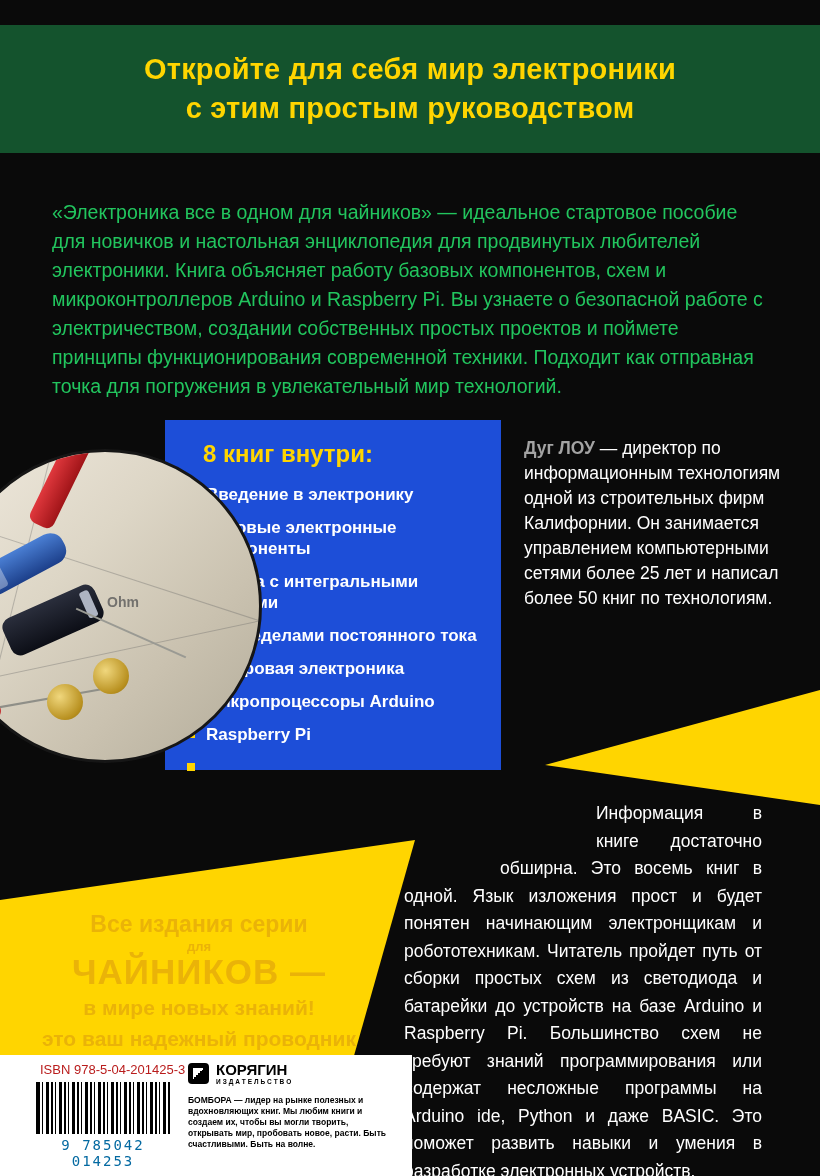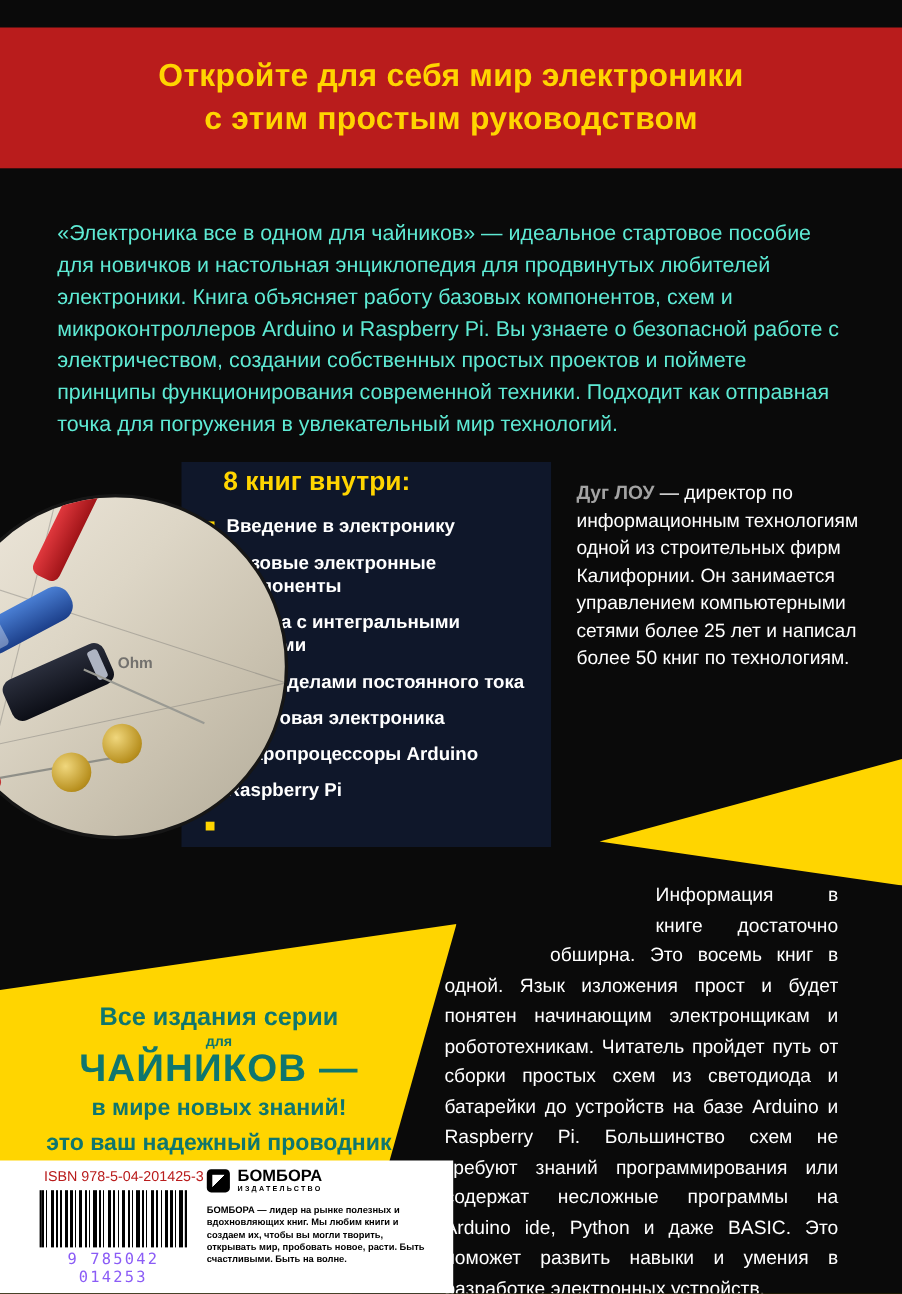--- a/index.html
+++ b/index.html
@@ -5,43 +5,43 @@
   html,body{margin:0;padding:0;background:#000;}
   .page{
     position:relative;width:820px;height:1176px;overflow:hidden;
     background:#0a0a0a;
     font-family:"Liberation Sans", sans-serif;
     -webkit-font-smoothing:antialiased;
   }
   
   .top-band{
     position:absolute;left:0;top:25px;width:820px;height:128px;
-    background:#b91c1c;display:flex;flex-direction:column;
+    background:#14532d;display:flex;flex-direction:column;
     justify-content:center;align-items:center;gap:2px;
   }
   .top-band .l{color:#ffd500;font-size:29px;font-weight:800;line-height:37px;letter-spacing:.2px;}
   
   .intro{
     position:absolute;left:52px;top:198px;width:718px;
-    color:#5eead4;font-size:19.5px;line-height:29px;font-weight:400;
+    color:#22c55e;font-size:19.5px;line-height:29px;font-weight:400;
   }
   
   .yellow-left{
     position:absolute;inset:0;background:#ffd500;z-index:1;
     clip-path:polygon(0 900px,415px 840px,320px 1176px,0 1176px);
   }
   .yellow-right{
     position:absolute;inset:0;background:#ffd500;z-index:1;
     clip-path:polygon(545px 765px,820px 690px,820px 805px);
   }
   
   .books-box{
     position:absolute;left:165px;top:420px;width:336px;height:350px;
-    background:#0f172a;z-index:2;box-sizing:border-box;
-    padding:4px 22px 0 22px;
+    background:#1d4ed8;z-index:2;box-sizing:border-box;
+    padding:20px 22px 0 22px;
   }
   .books-box h2{
     margin:0 0 16px 16px;color:#ffd500;font-size:24px;font-weight:800;
   }
   .books-box ul{list-style:none;margin:0;padding:0;}
   .books-box li{
     display:flex;gap:11px;margin-bottom:12px;
     color:#fff;font-size:17px;font-weight:700;line-height:21px;
   }
   .books-box .sq{
@@ -86,21 +86,21 @@
   .bead-red{position:absolute;left:36px;top:252px;width:14px;height:14px;border-radius:50%;background:#c23434;}
   
   .author-note{
     position:absolute;left:524px;top:436px;width:274px;z-index:2;
     color:#fff;font-size:17.5px;line-height:25px;font-weight:500;
   }
   .author-note .nm{color:#a3a3a3;font-weight:800;}
   
   .series{
     position:absolute;left:18px;top:910px;width:362px;z-index:2;
-    text-align:center;color:#0f766e;
+    text-align:center;color:#eab308;
   }
   .series .s1{font-size:23px;font-weight:600;line-height:28px;}
   .series .sd{font-size:13px;font-weight:700;line-height:13px;margin-top:2px;}
   .series .sb{font-size:35px;font-weight:800;letter-spacing:1px;line-height:37px;}
   .series .s2{font-size:21px;font-weight:600;line-height:27px;margin-top:4px;}
   
   .quote{
     position:absolute;left:404px;top:800px;width:358px;z-index:2;
     color:#fff;font-size:17.5px;line-height:27.5px;font-weight:400;text-align:justify;
   }
@@ -118,21 +118,21 @@
     background:#ffffff;z-index:4;
   }
   .isbn-label{position:absolute;left:40px;top:7px;font-size:13px;color:#b91c1c;font-weight:500;}
   .barcode{
     position:absolute;left:36px;top:27px;width:130px;height:52px;
     border-left:2px solid #000;border-right:2px solid #000;
     background:repeating-linear-gradient(90deg,#000 0 2px,#fff 2px 4px,#000 4px 5px,#fff 5px 8px,#000 8px 11px,#fff 11px 13px);
   }
   .barcode-digits{
     position:absolute;left:28px;top:82px;width:150px;text-align:center;
-    font-size:14px;letter-spacing:2px;color:#8b5cf6;
+    font-size:14px;letter-spacing:2px;color:#0369a1;
     font-family:"DejaVu Sans Mono", monospace;
   }
   .pub{position:absolute;left:188px;top:7px;display:flex;align-items:center;gap:7px;}
   .bombora-ic{
     width:21px;height:21px;border-radius:4px;background:#000;position:relative;flex:0 0 21px;
   }
   .bombora-ic::after{
     content:"";position:absolute;left:5px;top:5px;width:11px;height:11px;
     background:linear-gradient(135deg,#fff 0 50%,transparent 50%);
   }
@@ -230,20 +230,20 @@
     <span>Информация в книге достаточно обширна. Это восемь книг в одной. Язык изложения прост и будет понятен начинающим электронщикам и робототехникам. Читатель пройдет путь от сборки простых схем из светодиода и батарейки до устройств на базе Arduino и Raspberry Pi. Большинство схем не требуют знаний программирования или содержат несложные программы на Arduino ide, Python и даже BASIC. Это поможет развить навыки и умения в разработке электронных устройств.</span>
   </div>
 
   <div class="isbn-strip">
     <div class="isbn-label">ISBN 978-5-04-201425-3</div>
     <div class="barcode"></div>
     <div class="barcode-digits">9 785042 014253</div>
     <div class="pub">
       <div class="bombora-ic"></div>
       <div class="pub-txt">
-        <div class="pn">БОМБОРА</div>
+        <div class="pn">КОРЯГИН</div>
         <div class="ps">ИЗДАТЕЛЬСТВО</div>
       </div>
     </div>
     <div class="pub-blurb">БОМБОРА — лидер на рынке полезных и вдохновляющих книг. Мы любим книги и создаем их, чтобы вы могли творить, открывать мир, пробовать новое, расти. Быть счастливыми. Быть на волне.</div>
   </div>
 
 </div>
 
 </body></html>

